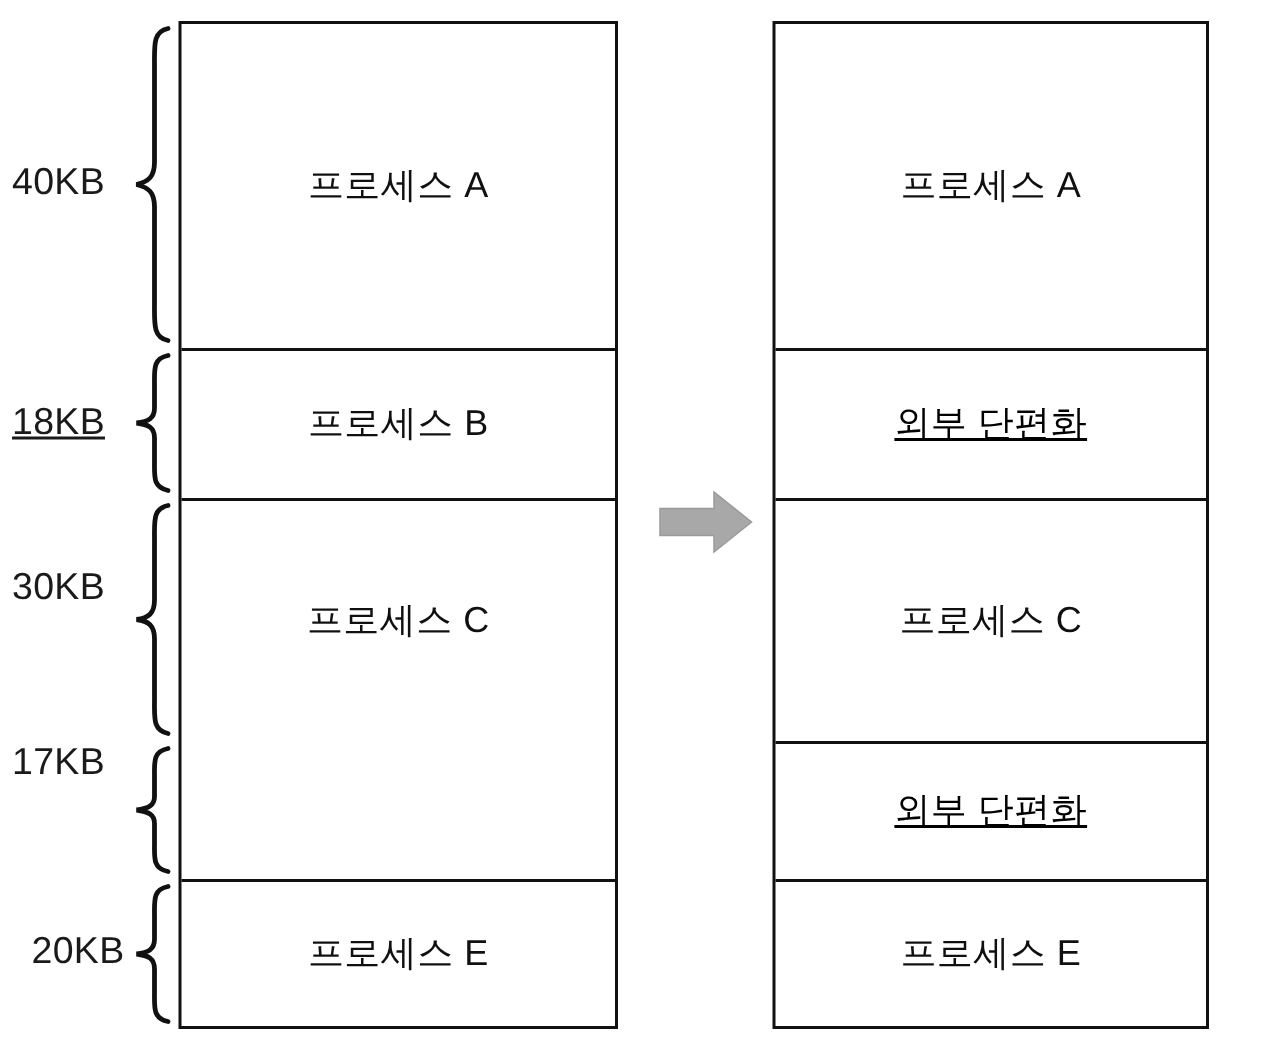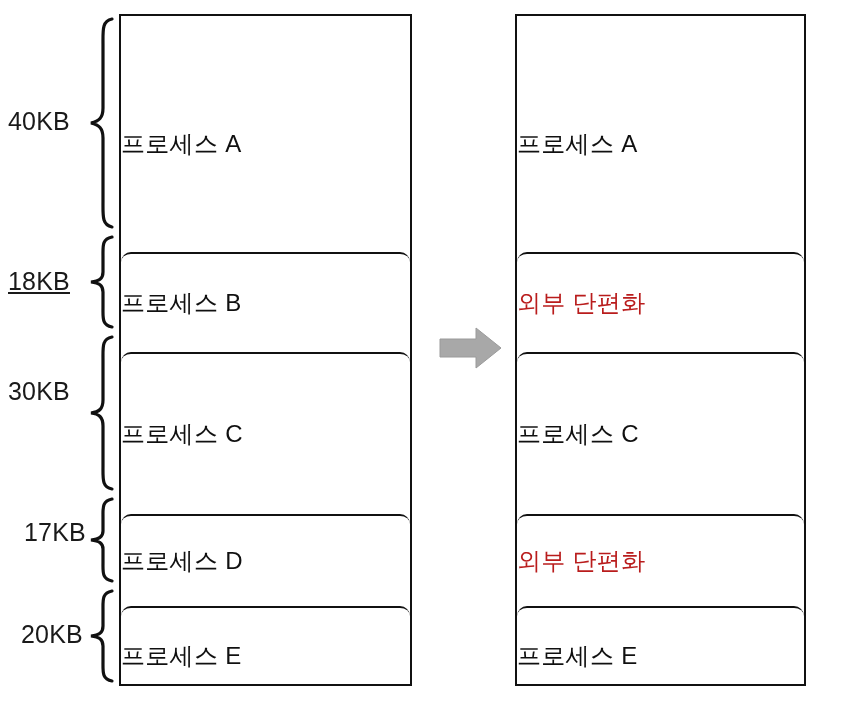--- a/index.html
+++ b/index.html
@@ -51,36 +51,34 @@
     background: #ffffff;
   }
 
   .mem-block {
     position: absolute;
     left: 0;
     right: 0;
     box-sizing: border-box;
     display: flex;
     align-items: center;
-    justify-content: flex-start;
-    margin-top: 20px;
+    justify-content: center;
   }
   .mem-block + .mem-block {
     border-top: 2.5px solid #111111;
-    border-radius: 10px;
   }
 
   .block-label {
     font-size: 24px;
     line-height: 1;
     white-space: nowrap;
     letter-spacing: 0.3px;
   }
   .block-label.proc  { color: #101010; }
-  .block-label.frag  { color: #b91c1c; }
+  .block-label.frag  { color: #000000; text-decoration: underline; }
 
   
   .arrow-wrap {
     position: absolute;
   }
 </style>
 </head>
 <body>
 
 <div id="diagram">
@@ -104,21 +102,21 @@
     </div>
 
     <div class="size-label" style="left:0; top:379px; width:78px;">30KB</div>
     <div class="brace-wrap" style="top:334px; height:158px;">
       <svg class="brace-svg" width="28" height="158" viewBox="0 0 28 158" preserveAspectRatio="none">
         <path d="M24 3 C14 5, 15 13, 15 25 L15 66 C15 75, 11 78, 3 79
                  C11 80, 15 83, 15 92 L15 133 C15 145, 14 153, 24 155" fill="none" stroke="#111111" stroke-width="3.2" stroke-linecap="round"></path>
       </svg>
     </div>
 
-    <div class="size-label" style="left:0; top:520px; width:78px;margin-left:16px;">17KB</div>
+    <div class="size-label" style="left:0; top:496px; width:78px;">17KB</div>
     <div class="brace-wrap" style="top:496px; height:88px;">
       <svg class="brace-svg" width="28" height="88" viewBox="0 0 28 88" preserveAspectRatio="none">
         <path d="M24 3 C14 5, 15 12, 15 21 L15 35 C15 41, 11 43, 3 44
                  C11 45, 15 47, 15 53 L15 67 C15 76, 14 83, 24 85" fill="none" stroke="#111111" stroke-width="3.2" stroke-linecap="round"></path>
       </svg>
     </div>
 
     <div class="size-label" style="left:0; top:622px; width:78px;margin-left:13px;">20KB</div>
     <div class="brace-wrap" style="top:588px; height:96px;">
       <svg class="brace-svg" width="28" height="96" viewBox="0 0 28 96" preserveAspectRatio="none">
@@ -135,23 +133,20 @@
     </div>
 
     <div class="mem-block" style="top:216px; height:100px;">
       <span class="block-label proc">프로세스 B</span>
     </div>
 
     <div class="mem-block" style="top:316px; height:162px;">
       <span class="block-label proc">프로세스 C</span>
     </div>
 
-    <div class="mem-block" style="top:478px; height:92px;">
-      <span class="block-label proc">프로세스 D</span>
-    </div>
 
     <div class="mem-block" style="top:570px; height:97px;">
       <span class="block-label proc">프로세스 E</span>
     </div>
   </div>
 
   <div class="arrow-wrap" style="left:438px; top:326px; width:66px; height:44px;">
     <svg width="66" height="44" viewBox="0 0 66 44">
       <path d="M2 13 L38 13 L38 2 L63 22 L38 42 L38 31 L2 31 Z" fill="#a8a8a8" stroke="#9a9a9a" stroke-width="1"></path>
     </svg>

